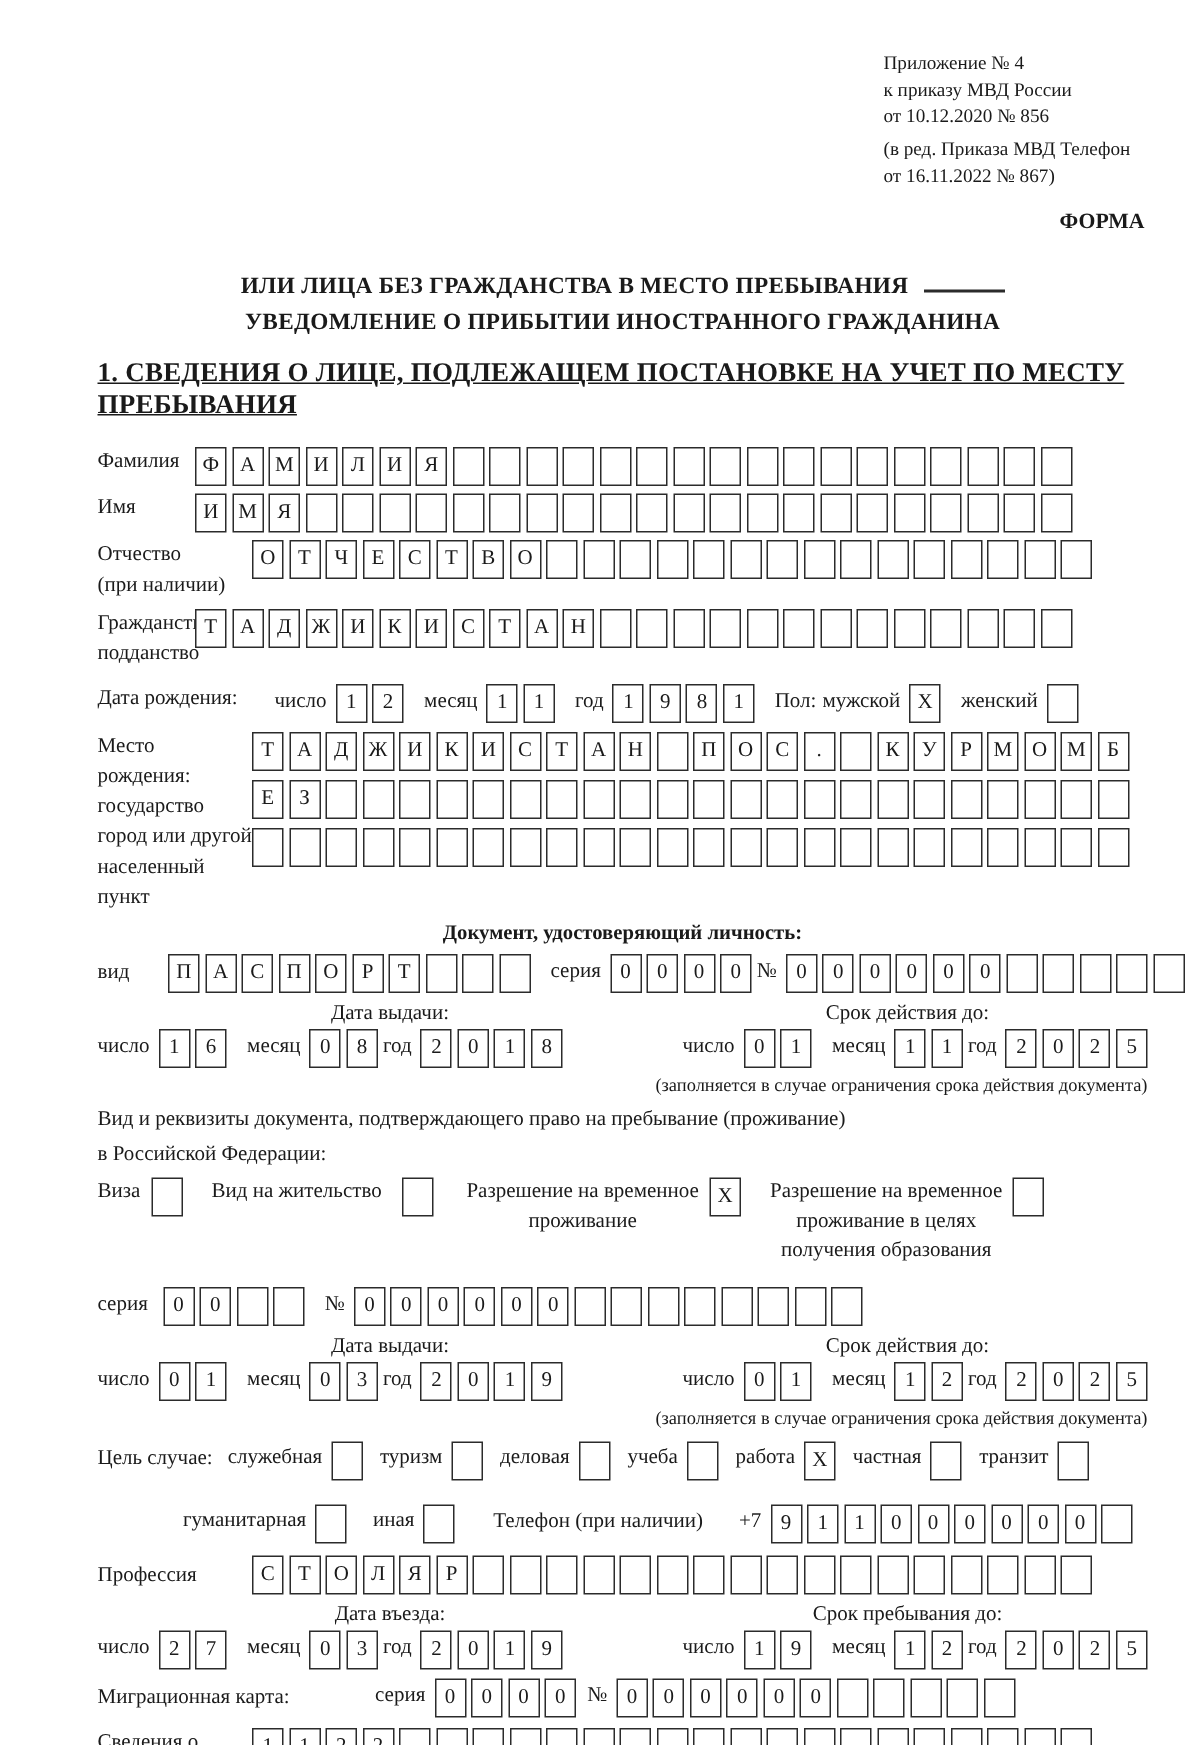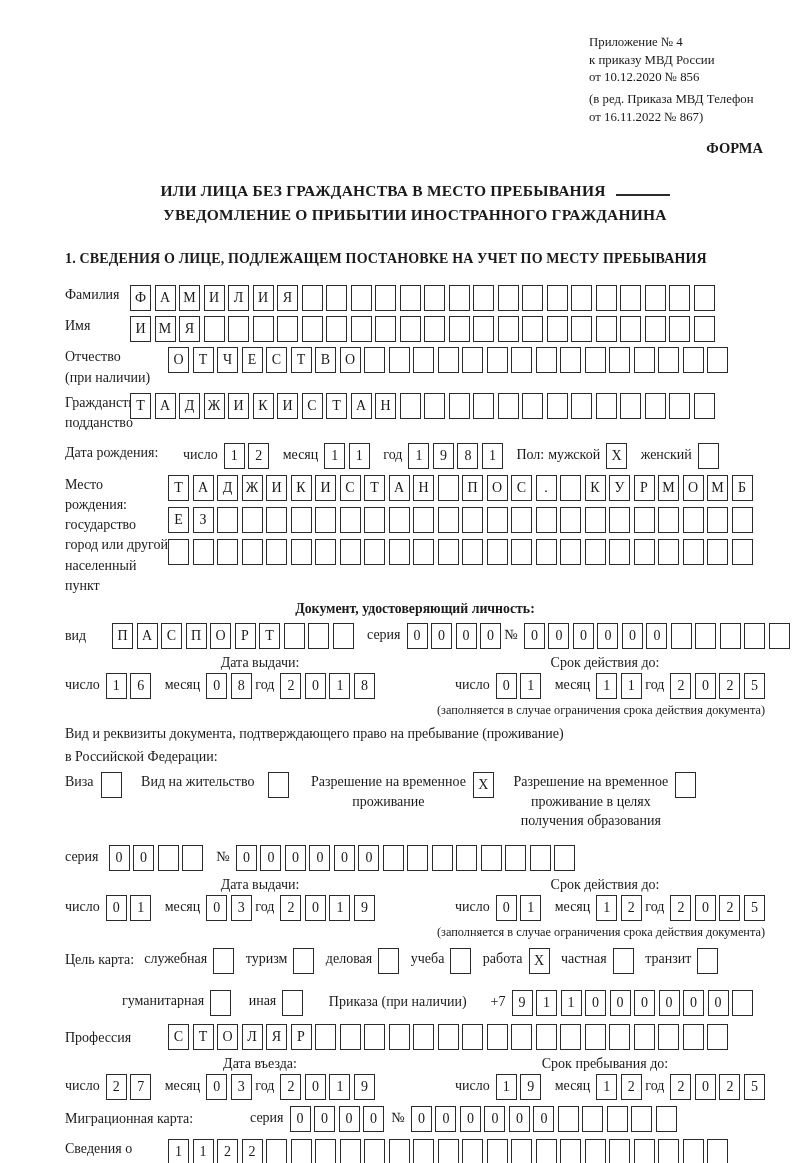--- a/index.html
+++ b/index.html
@@ -7,21 +7,21 @@
   .page{width:800px;min-height:1163px;box-sizing:border-box;padding:34px 35px 18px 65px;}
 
   
   .hdr-block{width:176px;margin-left:auto;font-size:12.8px;line-height:1.38;text-align:left;}
   .hdr-sub{margin-top:4px;}
   .forma{width:176px;margin-left:auto;text-align:right;font-weight:bold;font-size:14.5px;margin-top:14px;padding-right:2px;}
 
   
   .title{margin-top:22px;text-align:center;font-weight:bold;font-size:15.5px;line-height:1.55;letter-spacing:.2px;}
   .blank-line{display:inline-block;width:54px;border-bottom:2px solid #2b2b2b;margin-left:10px;vertical-align:baseline;}
-  .sec-heading{margin-top:24px;font-weight:bold;font-size:14px;letter-spacing:.15px;margin-bottom:18px;}
+  .sec-heading{margin-top:11px;font-weight:bold;font-size:18px;letter-spacing:.15px;margin-bottom:18px;text-decoration:underline;}
 
   
   .row{display:flex;align-items:flex-start;margin-bottom:5px;}
   .lbl{font-size:14px;line-height:1.45;flex:none;}
   .pre{white-space:pre-line;}
   .w{font-size:14px;margin:4px 6px 0 0;flex:none;}
   .ml{margin-left:10px;}
 
   
   .grid{display:inline-flex;flex:none;}
@@ -496,21 +496,21 @@
           <span class="cb">2</span>
           <span class="cb">0</span>
           <span class="cb">2</span>
           <span class="cb">5</span>
         </span>
     </div>
   </div>
   <div class="note-r">(заполняется в случае ограничения срока действия документа)</div>
 
   <div class="row purp">
-    <span class="w first" style="margin-right:2px;">Цель карта:</span>
+    <span class="w first" style="margin-right:2px;">Цель случае:</span>
     <span class="olbl w">служебная</span>
     <span class="grid">
         <span class="cb"></span>
       </span>
     <span class="olbl w">туризм</span>
     <span class="grid">
         <span class="cb"></span>
       </span>
     <span class="olbl w">деловая</span>
     <span class="grid">
@@ -536,21 +536,21 @@
 
   <div class="row purp" style="margin-top:16px;">
     <span class="olbl w" style="margin-left:57px;">гуманитарная</span>
     <span class="grid">
         <span class="cb"></span>
       </span>
     <span class="olbl w" style="margin-left:14px;">иная</span>
     <span class="grid">
         <span class="cb"></span>
       </span>
-    <span class="w" style="margin-left:22px;">Приказа (при наличии)</span>
+    <span class="w" style="margin-left:22px;">Телефон (при наличии)</span>
     <span class="w" style="margin-left:18px;">+7</span>
     <span class="grid">
         <span class="cb">9</span>
         <span class="cb">1</span>
         <span class="cb">1</span>
         <span class="cb">0</span>
         <span class="cb">0</span>
         <span class="cb">0</span>
         <span class="cb">0</span>
         <span class="cb">0</span>

